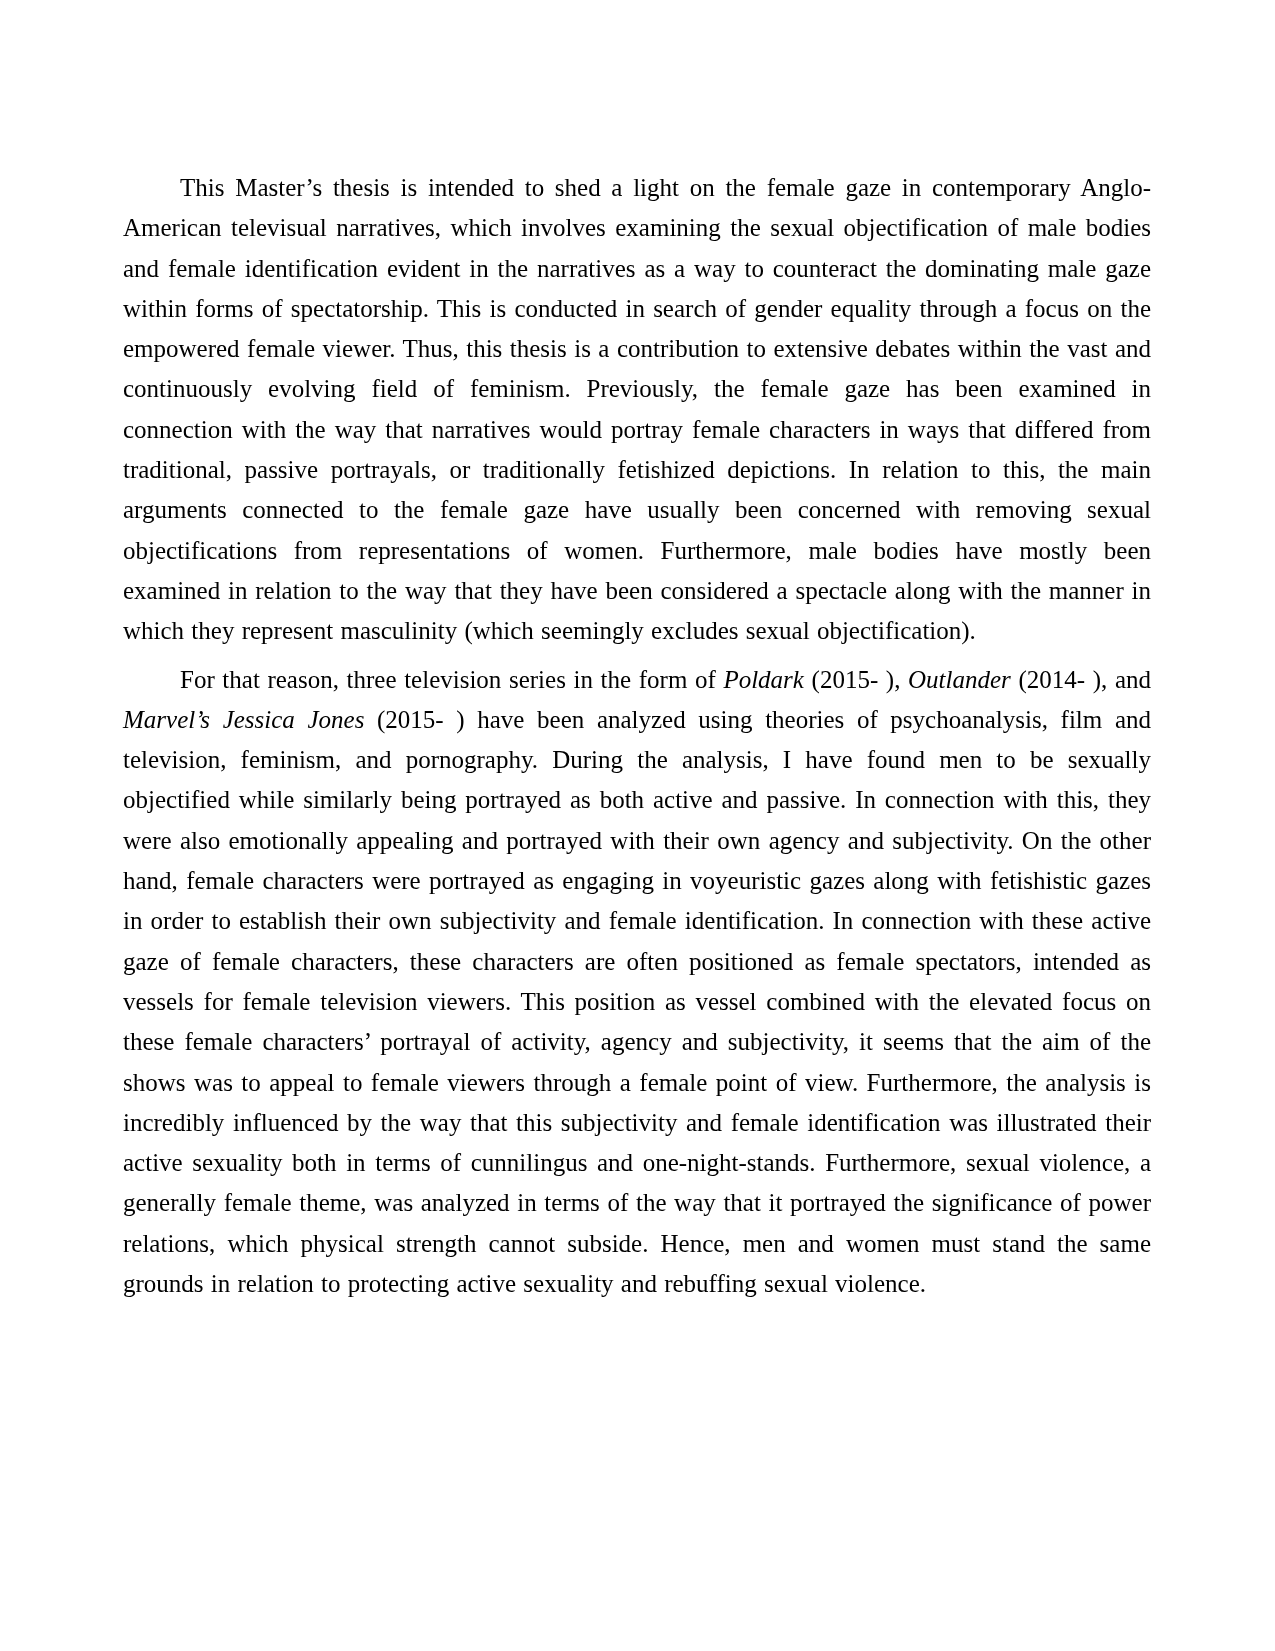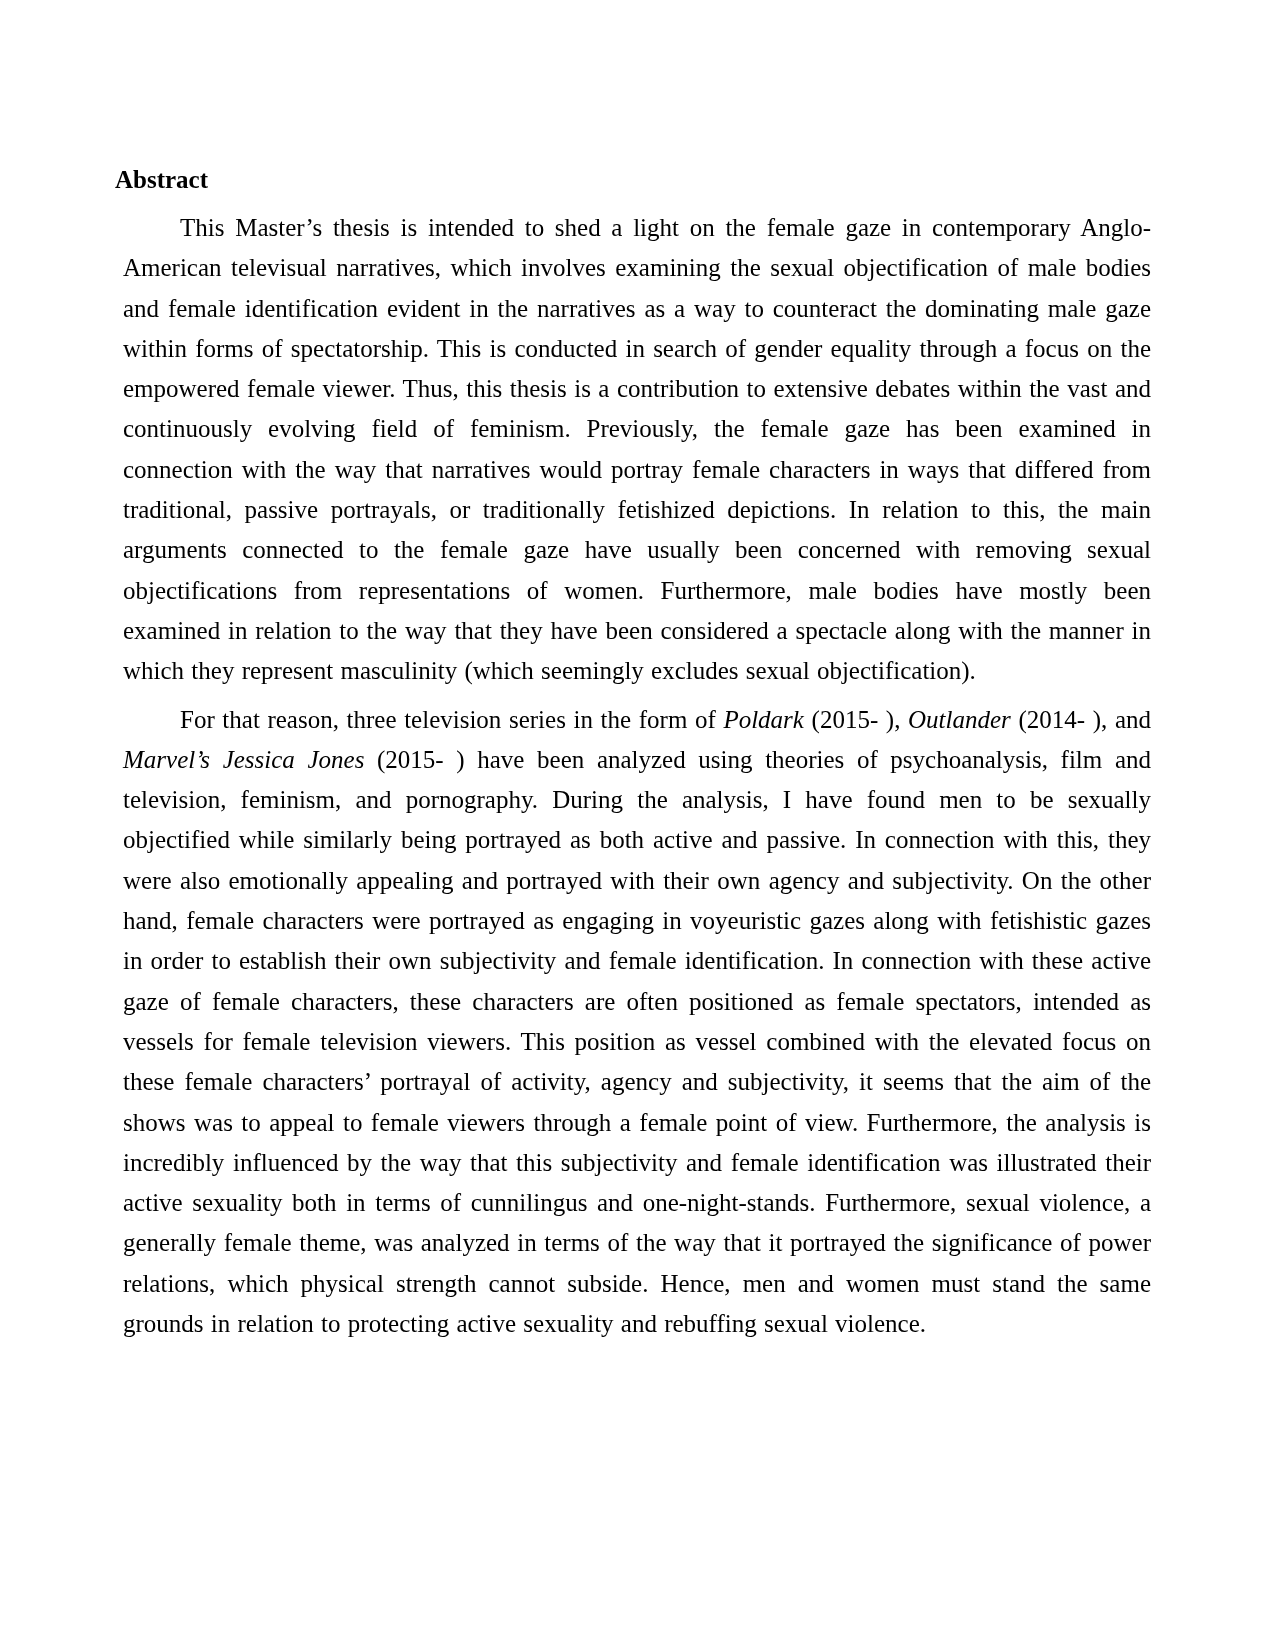--- a/index.html
+++ b/index.html
@@ -40,19 +40,18 @@
   .para .italic {
     font-style: italic;
     font-family: Liberation Serif, serif;
   }
 </style>
 </head>
 <body>
 
 <div class="page">
   <div class="content">
-    <h1 class="heading">Abstract</h1>
     <div>
         <p class="para"><span>This Master’s thesis is intended to shed a light on the female gaze in contemporary Anglo-American televisual narratives, which involves examining the sexual objectification of male bodies and female identification evident in the narratives as a way to counteract the dominating male gaze within forms of spectatorship. This is conducted in search of gender equality through a focus on the empowered female viewer. Thus, this thesis is a contribution to extensive debates within the vast and continuously evolving field of feminism. Previously, the female gaze has been examined in connection with the way that narratives would portray female characters in ways that differed from traditional, passive portrayals, or traditionally fetishized depictions. In relation to this, the main arguments connected to the female gaze have usually been concerned with removing sexual objectifications from representations of women. Furthermore, male bodies have mostly been examined in relation to the way that they have been considered a spectacle along with the manner in which they represent masculinity (which seemingly excludes sexual objectification).</span></p>
         <p class="para"><span>For that reason, three television series in the form of </span><span class="italic">Poldark</span><span> (2015- ), </span><span class="italic">Outlander</span><span> (2014- ), and </span><span class="italic">Marvel’s Jessica Jones</span><span> (2015- ) have been analyzed using theories of psychoanalysis, film and television, feminism, and pornography. During the analysis, I have found men to be sexually objectified while similarly being portrayed as both active and passive. In connection with this, they were also emotionally appealing and portrayed with their own agency and subjectivity. On the other hand, female characters were portrayed as engaging in voyeuristic gazes along with fetishistic gazes in order to establish their own subjectivity and female identification. In connection with these active gaze of female characters, these characters are often positioned as female spectators, intended as vessels for female television viewers. This position as vessel combined with the elevated focus on these female characters’ portrayal of activity, agency and subjectivity, it seems that the aim of the shows was to appeal to female viewers through a female point of view. Furthermore, the analysis is incredibly influenced by the way that this subjectivity and female identification was illustrated their active sexuality both in terms of cunnilingus and one-night-stands. Furthermore, sexual violence, a generally female theme, was analyzed in terms of the way that it portrayed the significance of power relations, which physical strength cannot subside. Hence, men and women must stand the same grounds in relation to protecting active sexuality and rebuffing sexual violence.</span></p>
       </div>
   </div>
 </div>
 
 </body></html>

